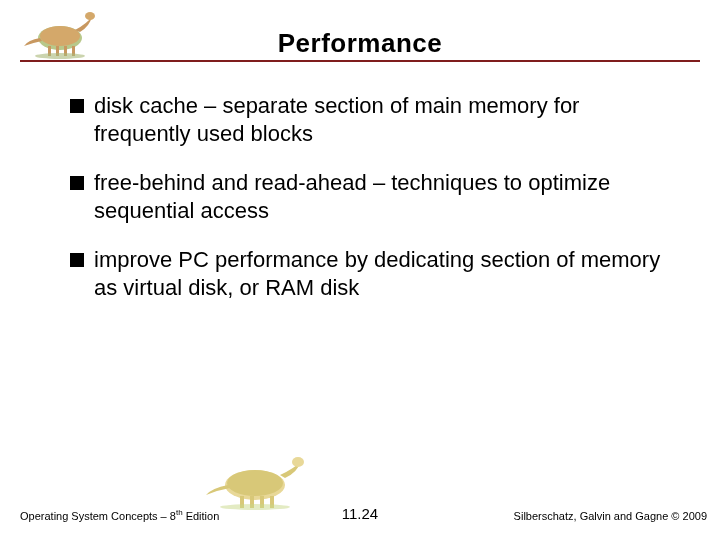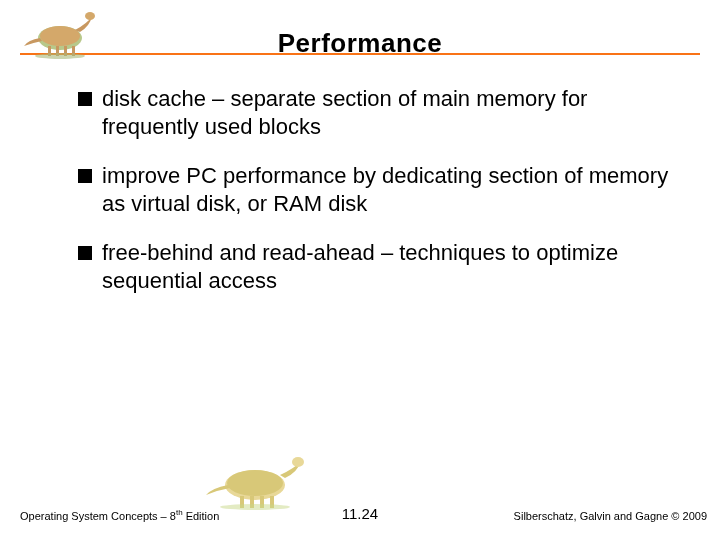--- a/index.html
+++ b/index.html
@@ -12,42 +12,41 @@
     overflow: hidden;
   }
   .slide {
     width: 720px;
     height: 540px;
     position: relative;
     padding: 0;
   }
   .header {
     position: relative;
-    height: 55px;
-    border-bottom: 2px solid #f97316;
+    height: 62px;
+    border-bottom: 2px solid #7f1d1d;
     margin: 0 20px;
   }
   .dino-top {
     position: absolute;
     left: 0;
     top: 8px;
     width: 80px;
     height: 52px;
   }
   .title {
     text-align: center;
     font-size: 26px;
     font-weight: bold;
     color: #000;
     padding-top: 28px;
     letter-spacing: 0.5px;
   }
   .content {
     padding: 30px 50px 0 70px;
-    margin-left: 8px;
   }
   .bullet-item {
     display: flex;
     align-items: flex-start;
     margin-bottom: 22px;
     font-size: 22px;
     color: #000;
     line-height: 1.25;
   }
   .bullet-marker {
@@ -122,25 +121,25 @@
     <div class="title">Performance</div>
   </div>
 
   <div class="content">
     <div class="bullet-item">
       <div class="bullet-marker"></div>
       <div class="bullet-text">disk cache – separate section of main memory for frequently used blocks</div>
     </div>
     <div class="bullet-item">
       <div class="bullet-marker"></div>
-      <div class="bullet-text">improve PC performance by dedicating section of memory as virtual disk, or RAM disk</div>
+      <div class="bullet-text">free-behind and read-ahead – techniques to optimize sequential access</div>
     </div>
     <div class="bullet-item">
       <div class="bullet-marker"></div>
-      <div class="bullet-text">free-behind and read-ahead – techniques to optimize sequential access</div>
+      <div class="bullet-text">improve PC performance by dedicating section of memory as virtual disk, or RAM disk</div>
     </div>
   </div>
 
   <div class="footer">
     <svg class="dino-bottom" viewBox="0 0 120 60">
       <ellipse cx="55" cy="35" rx="30" ry="15" fill="#e8d898"></ellipse>
       <ellipse cx="55" cy="33" rx="28" ry="13" fill="#d8c878"></ellipse>
       <path d="M 80 25 Q 95 18 100 12 Q 98 22 85 28 Z" fill="#d8c878"></path>
       <ellipse cx="98" cy="12" rx="6" ry="5" fill="#e8d898"></ellipse>
       <rect x="40" y="46" width="4" height="12" fill="#d8c878"></rect>

